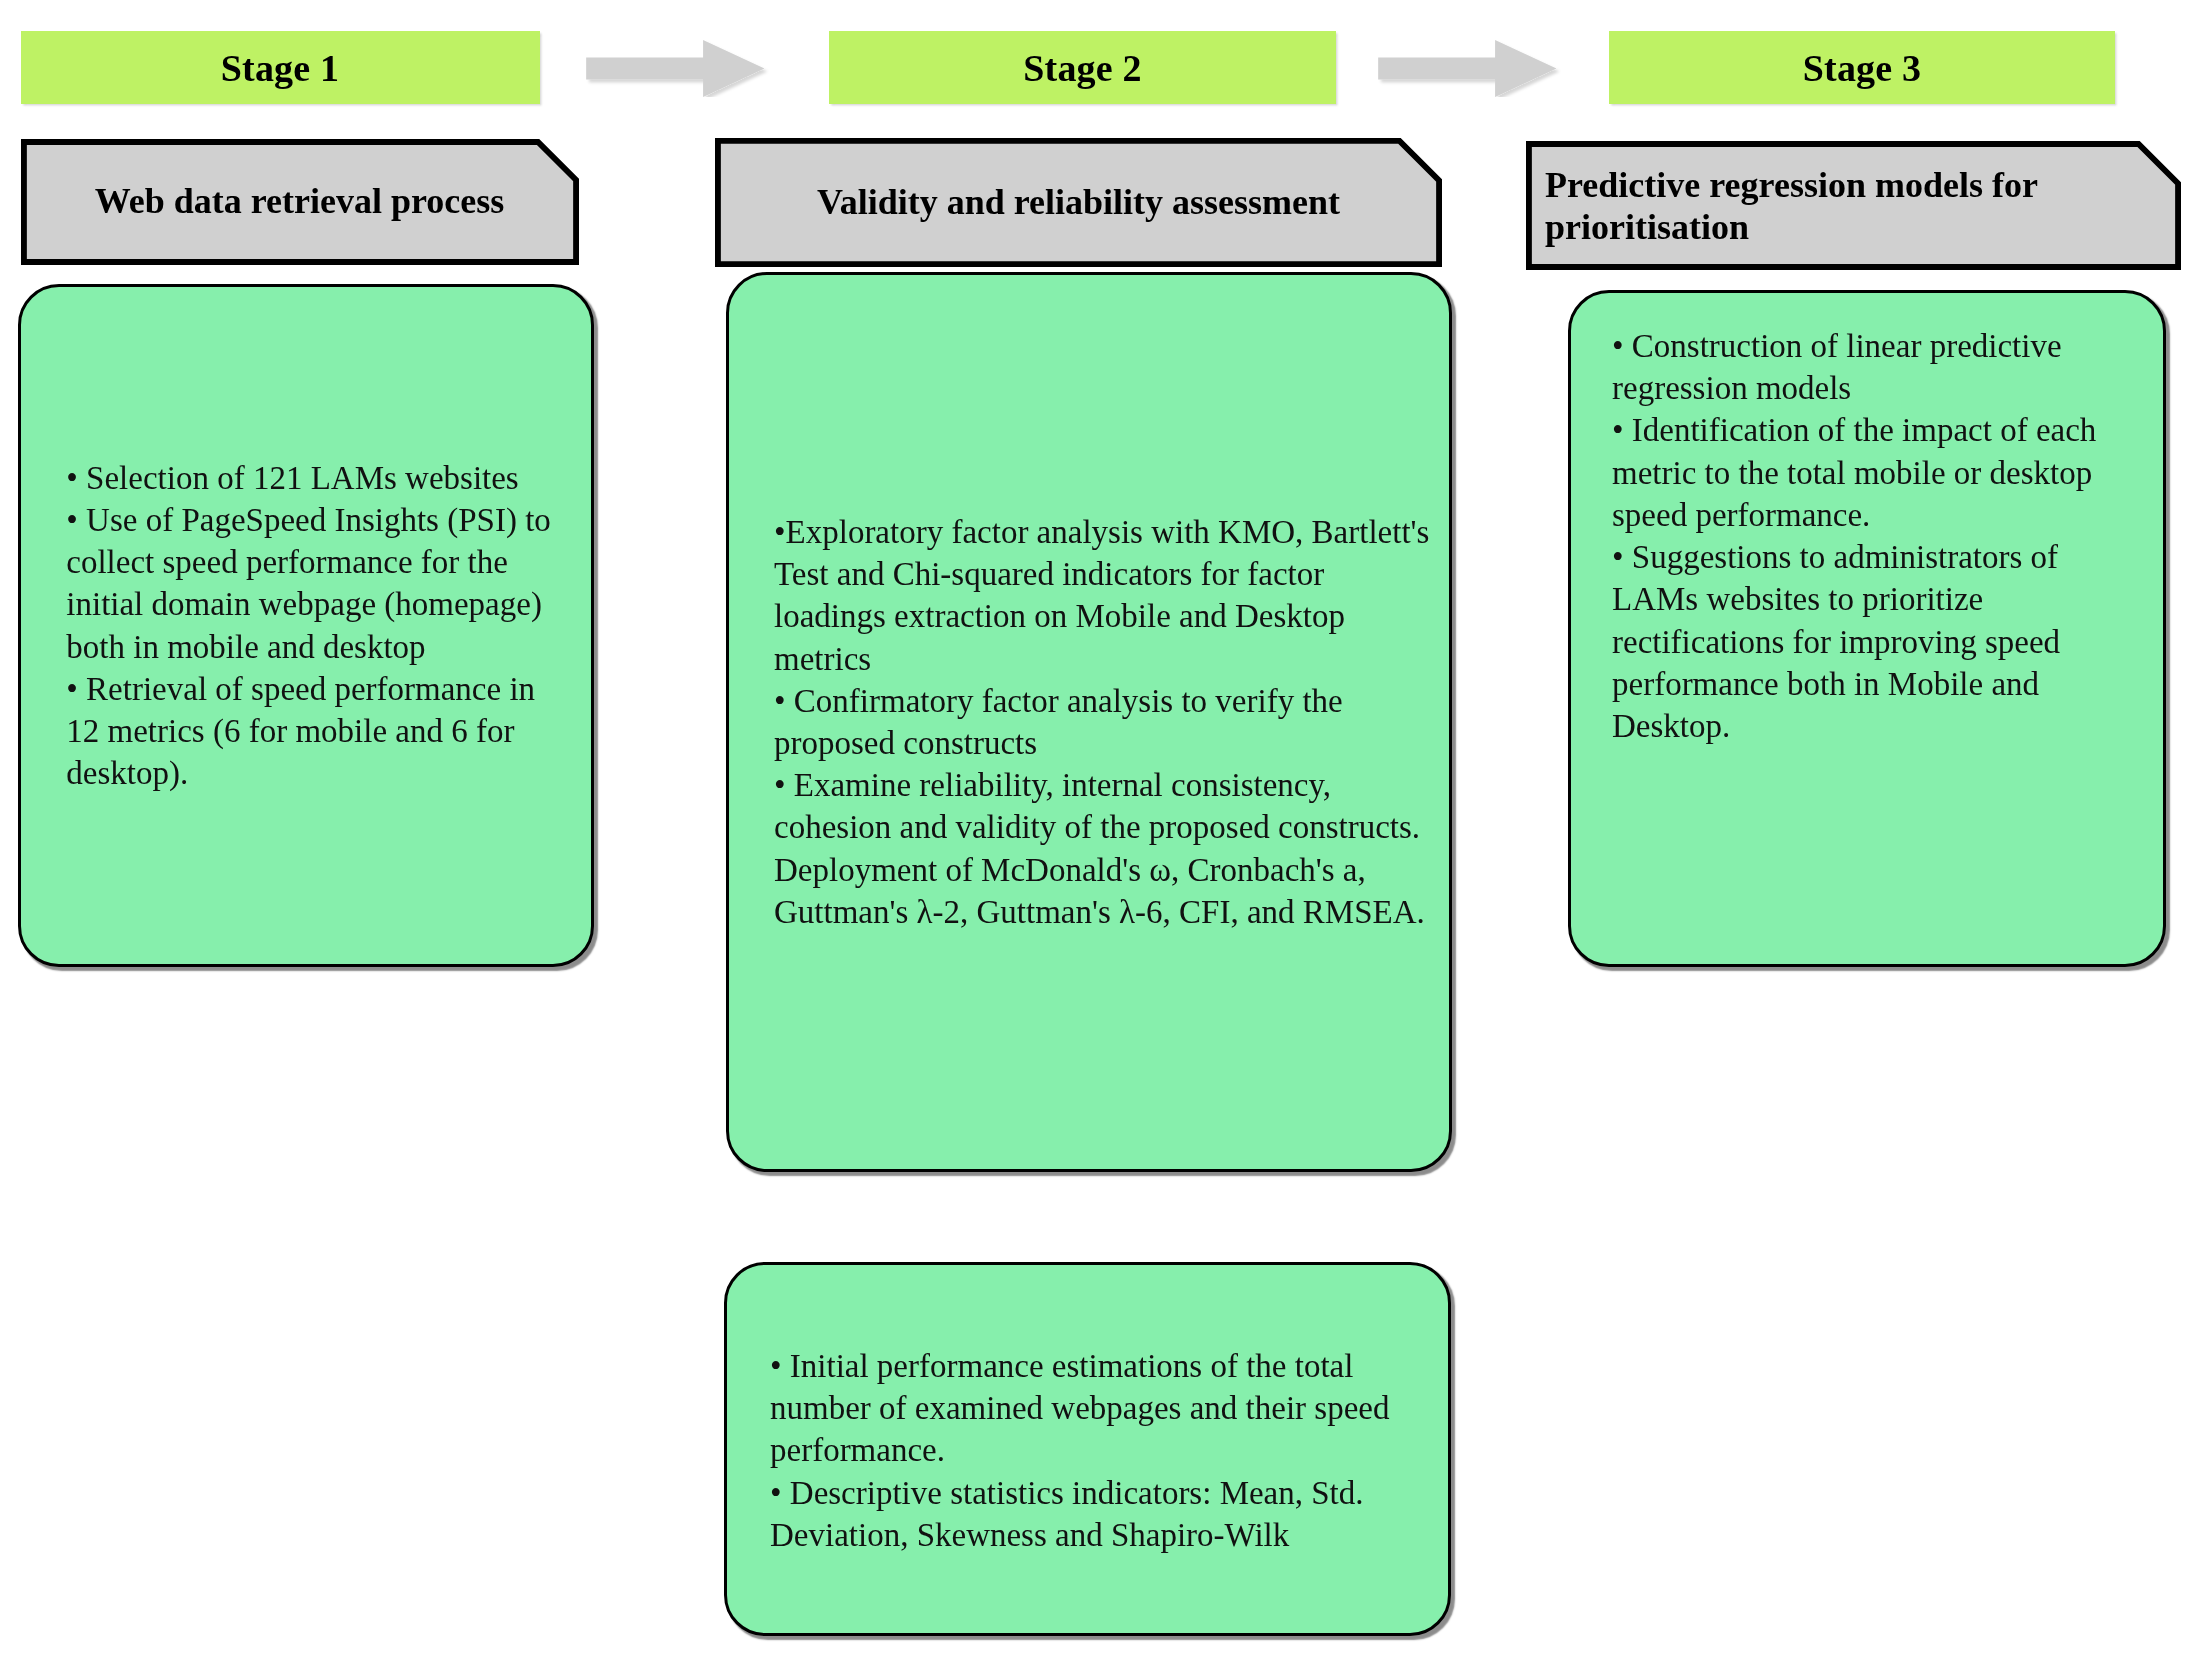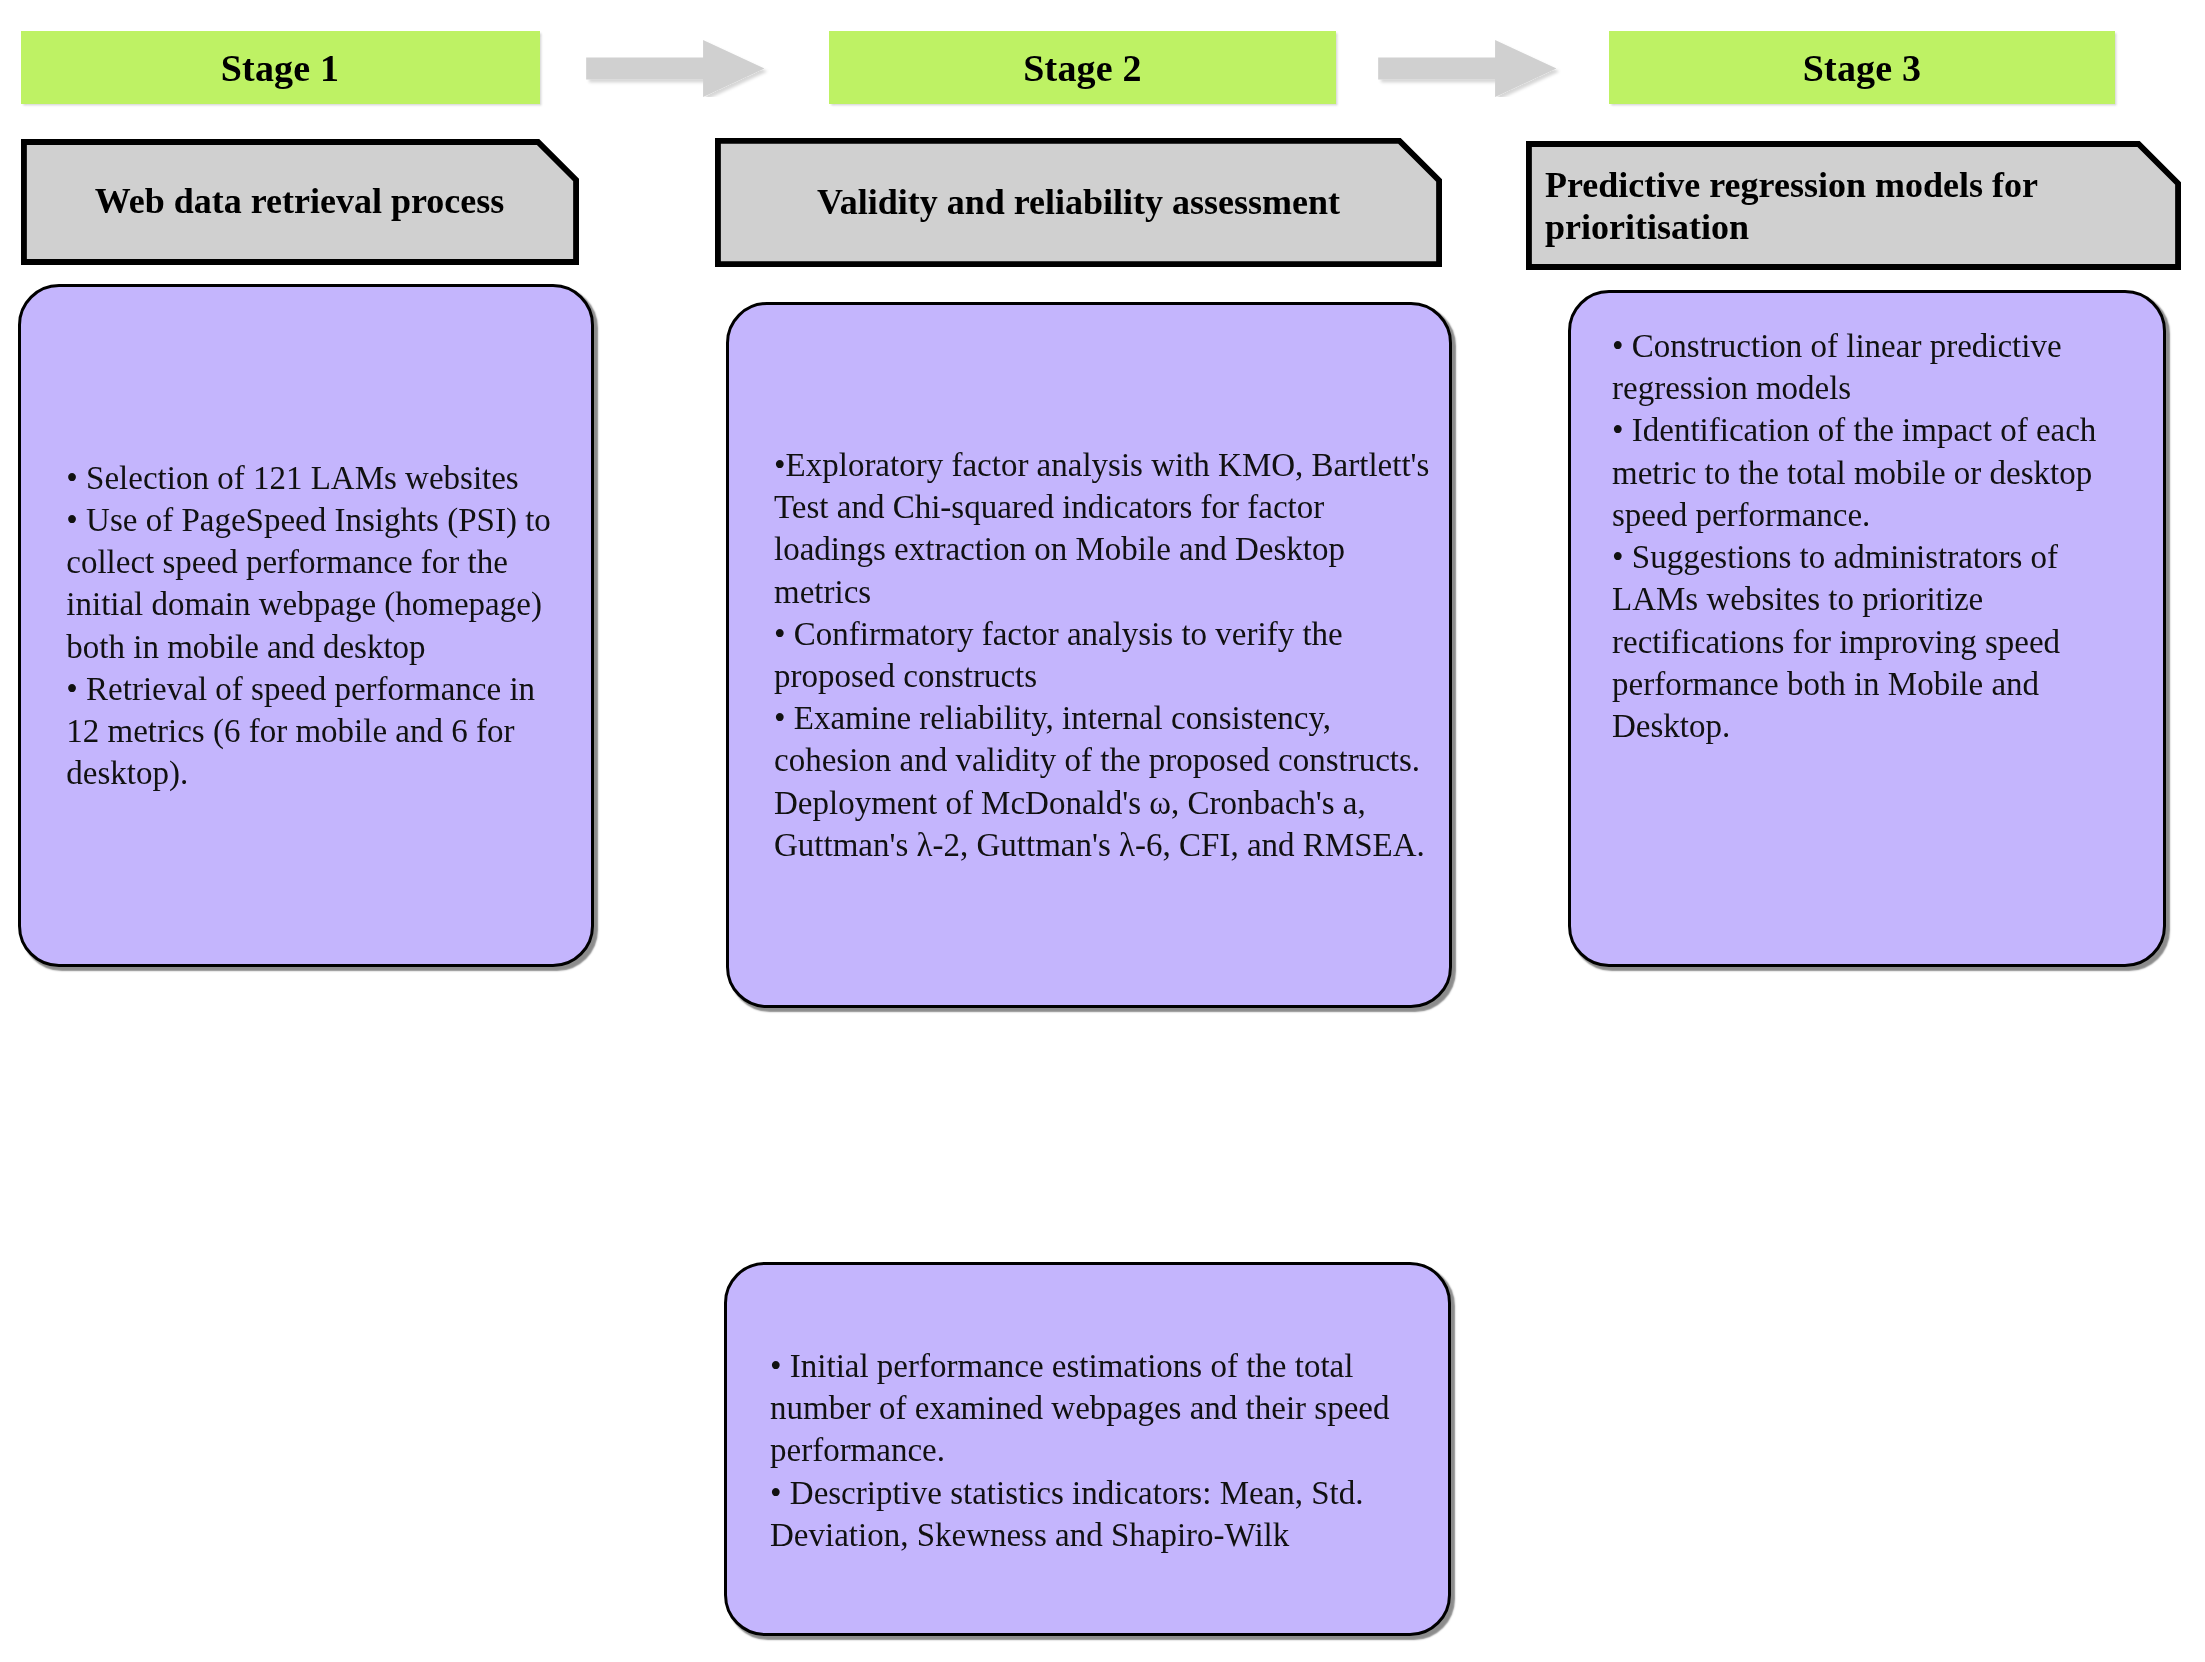--- a/index.html
+++ b/index.html
@@ -44,21 +44,21 @@
     font-weight: bold;
     font-size: 36px;
     line-height: 1.15;
     color: #000;
     padding: 0 19px;
   }
 
   
   .body-box {
     position: absolute;
-    background: #c4b5fd;
+    background: #86efac;
     border: 3.7px solid #000;
     border-radius: 41px;
     box-sizing: border-box;
     box-shadow: 3.7px 3.7px 1.5px rgba(0,0,0,0.45);
     display: flex;
     align-items: center;
   }
   .body-text {
     font-size: 33px;
     line-height: 1.28;
@@ -127,21 +127,21 @@
   <div style="position:absolute; left:715px; top:138px; width:727px; height:129px;">
     <svg width="727" height="129" viewBox="0 0 992 176" style="position:absolute;left:0;top:0;">
       <polygon points="4,4 934,4 988,58 988,172 4,172" fill="#d0d0d0" stroke="#000" stroke-width="8"></polygon>
     </svg>
     <div style="position:absolute; left:0; top:0; width:727px; height:129px;
                 display:flex; align-items:center; justify-content:center;">
       <span class="banner-inner">Validity and reliability assessment</span>
     </div>
   </div>
 
-  <div class="body-box" style="left:726px; top:302px; width:726px; height:706px;">
+  <div class="body-box" style="left:726px; top:272px; width:726px; height:900px;">
     <div class="body-text" style="white-space:pre-wrap; padding-left:45px; padding-right:16px;">•Exploratory factor analysis with KMO, Bartlett's Test and Chi-squared indicators for factor loadings extraction on Mobile and Desktop metrics
 • Confirmatory factor analysis to verify the proposed constructs
 • Examine reliability, internal consistency, cohesion and validity of the proposed constructs. Deployment of McDonald's ω, Cronbach's a, Guttman's λ-2, Guttman's λ-6, CFI, and RMSEA.</div>
   </div>
 
 
   <div class="body-box align-top" style="left:724px; top:1262px; width:727px; height:374px;">
     <div class="body-text" style="white-space:pre-wrap; padding-left:43px; padding-right:28px; padding-top:35px;margin-top:45px;">• Initial performance estimations of the total number of examined webpages and their speed performance.
 • Descriptive statistics indicators: Mean, Std. Deviation, Skewness and Shapiro-Wilk</div>
   </div>

